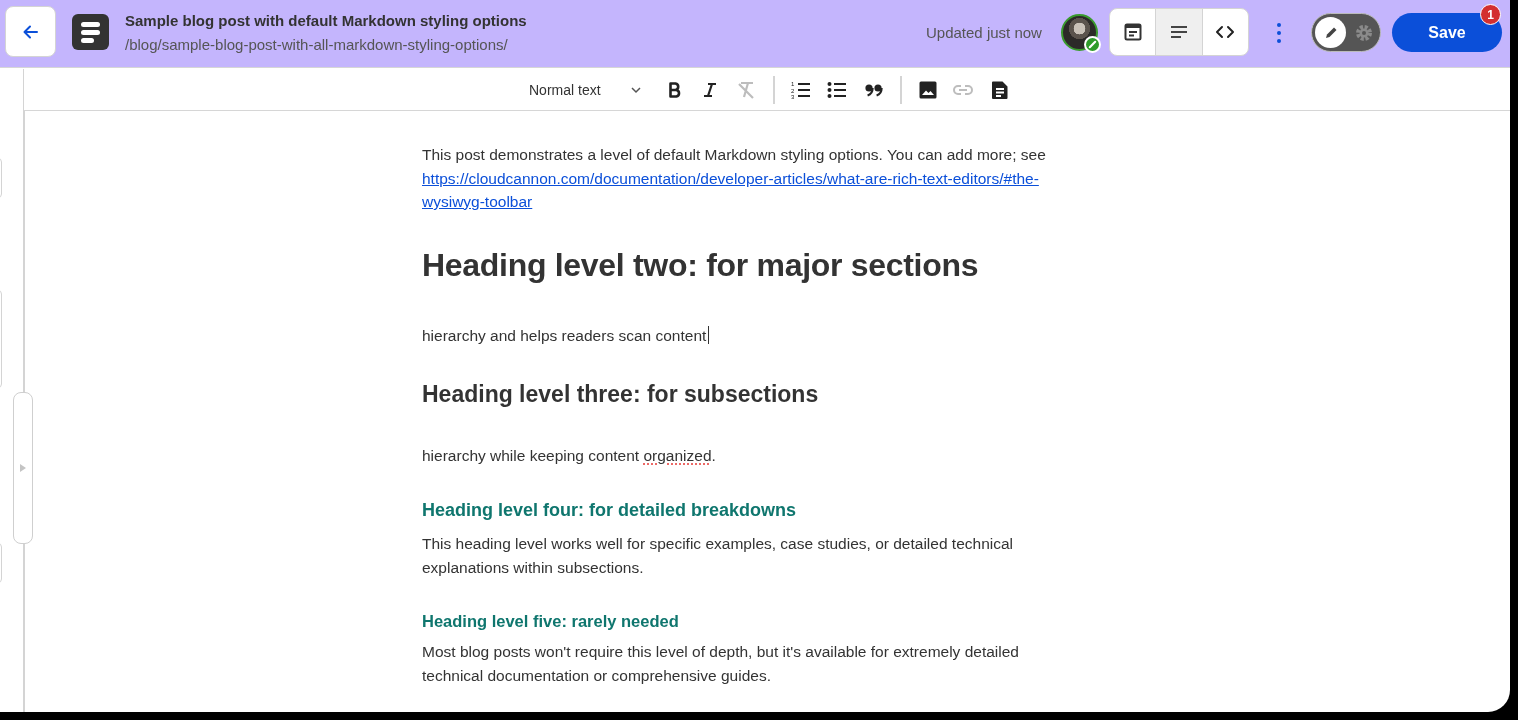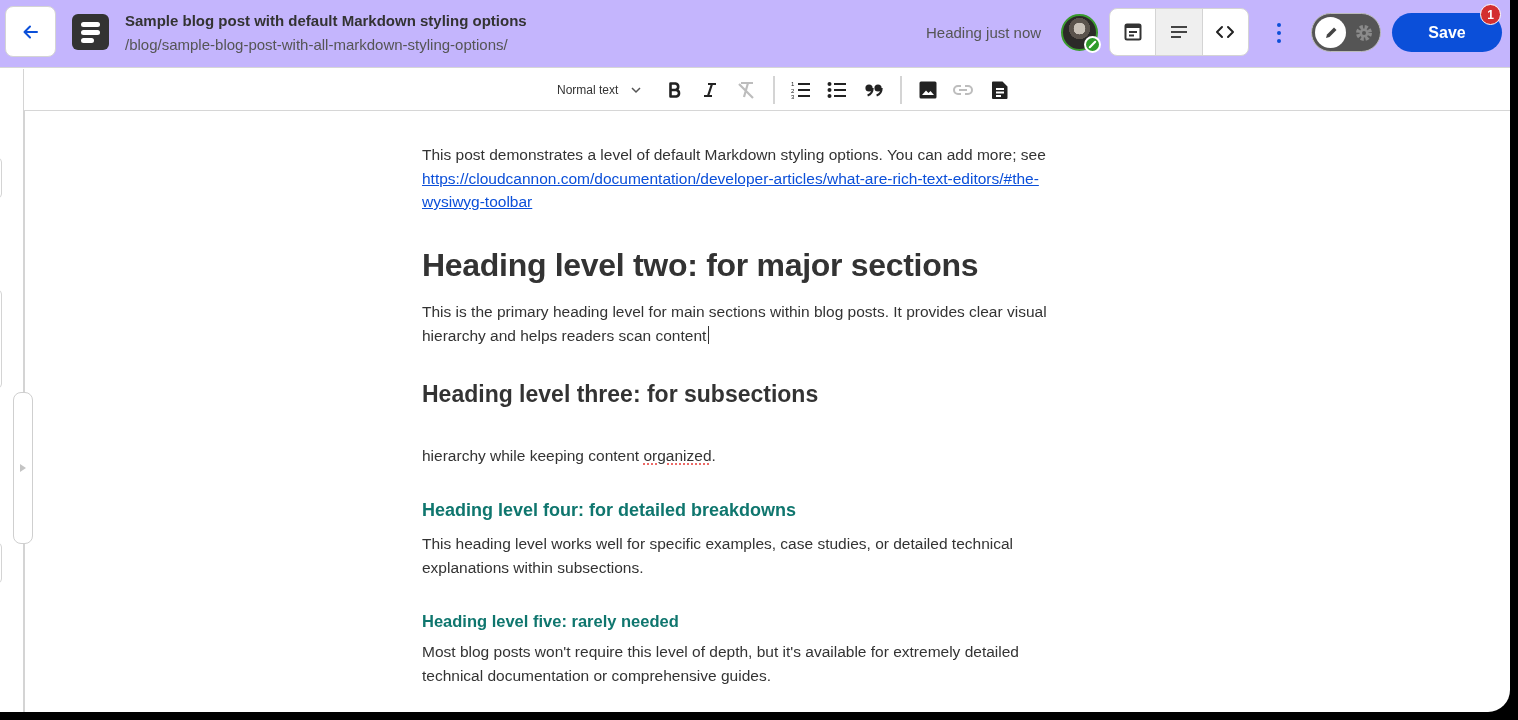--- a/index.html
+++ b/index.html
@@ -86,21 +86,21 @@
     border: 1.5px solid #cfcfcf; border-radius: 8px; background: #fff; cursor: pointer;
     display: flex; align-items: center; justify-content: center;
   }
   
   .toolbar {
     position: absolute; left: 24px; top: 69px; right: 0; height: 42px;
     border-bottom: 1.5px solid #d6d6d6; background: #fff;
   }
   .tb-item { position: absolute; top: 9px; height: 24px; display: flex; align-items: center; justify-content: center; cursor: pointer; }
   .tb-sep { position: absolute; top: 7px; width: 1.5px; height: 28px; background: #d4d4d4; }
-  .format-select { left: 505px; width: 120px; font-size: 12px; color: #333; justify-content: flex-start; margin-left: 28px; }
+  .format-select { left: 505px; width: 120px; font-size: 14px; color: #333; justify-content: flex-start; }
   .format-chevron { left: 604px; width: 16px; }
   
   .content { position: absolute; left: 422px; top: 111px; width: 680px; color: #333; }
   .content p { font-size: 15.5px; line-height: 23.5px; color: #333; }
   .content a { color: #0b4fd9; text-decoration: underline; }
   .h2 { position: absolute; left: 0; top: 136px; font-size: 32px; font-weight: bold; color: #333; letter-spacing: -0.3px; }
   .h3 { position: absolute; left: 0; top: 270px; font-size: 23px; font-weight: bold; color: #333; }
   .h4 { position: absolute; left: 0; top: 389px; font-size: 18px; font-weight: bold; color: #0f766e; }
   .h5 { position: absolute; left: 0; top: 501px; font-size: 16.5px; font-weight: bold; color: #0f766e; }
   .para { position: absolute; left: 0; }
@@ -119,21 +119,21 @@
       </svg>
     </div>
     <div class="doc-icon">
       <span style="top:8px; width:19px;"></span>
       <span style="top:16px; width:19px;"></span>
       <span style="top:24px; width:13px;"></span>
     </div>
     <div class="title">Sample blog post with default Markdown styling options</div>
     <div class="path">/blog/sample-blog-post-with-all-markdown-styling-options/</div>
 
-    <div class="updated">Heading just now</div>
+    <div class="updated">Updated just now</div>
     <div class="avatar"></div>
     <div class="avatar-badge">
       <svg width="9" height="9" viewBox="0 0 10 10">
         <path d="M2 8L8 2" stroke="#fff" stroke-width="2.4" stroke-linecap="round"></path>
       </svg>
     </div>
 
     <div class="view-group">
       <div class="vbtn">
         <svg width="20" height="20" viewBox="0 0 20 20">
@@ -257,21 +257,21 @@
   </div>
 
   <div class="content">
     <p class="para" style="top:32px;">
       <span>This post demonstrates a level of default Markdown styling options. You can add more; see</span><br>
       <a><span>https://cloudcannon.com/documentation/developer-articles/what-are-rich-text-editors/#the-</span><br><span>wysiwyg-toolbar</span></a>
     </p>
 
     <div class="h2">Heading level two: for major sections</div>
     <p class="para" style="top:189px;">
-      <span>This is the primary heading level for main sections within blog posts. It provides clear visual</span><br>
+      <br>
       <span>hierarchy and helps readers scan content</span><span class="caret"></span>
     </p>
 
     <div class="h3">Heading level three: for subsections</div>
     <p class="para" style="top:309px;">
       <br>
       <span>hierarchy while keeping content </span><span class="spell">organized</span><span>.</span>
     </p>
 
     <div class="h4">Heading level four: for detailed breakdowns</div>

